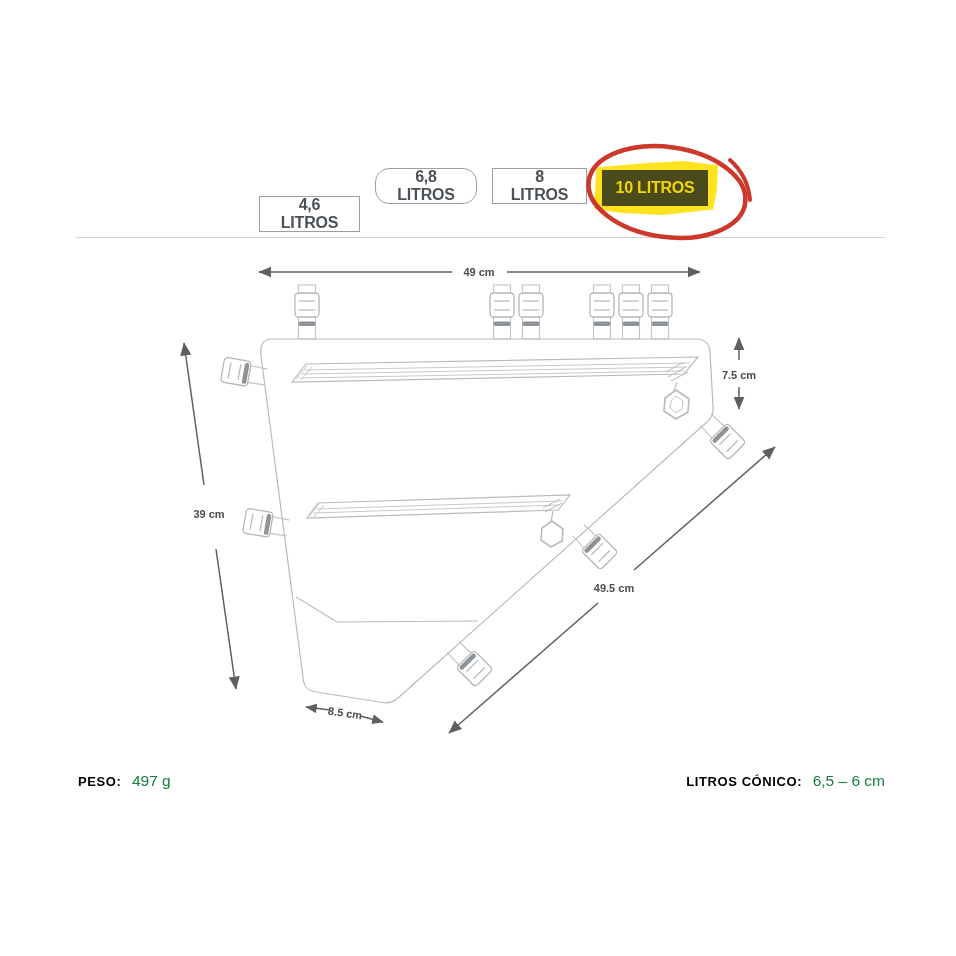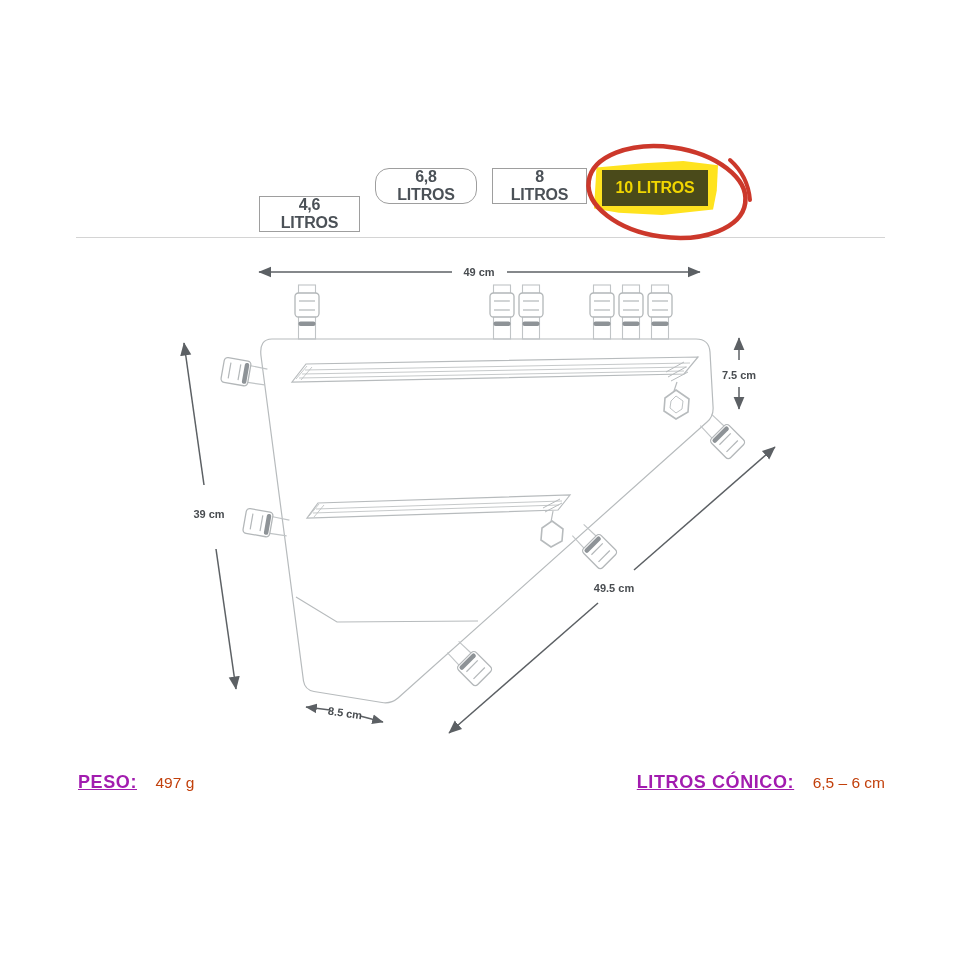--- a/index.html
+++ b/index.html
@@ -20,22 +20,22 @@
             overflow:visible;pointer-events:none;}
   
   .divider{position:absolute;left:76px;top:237px;width:809px;height:1px;background:#d4d4d4;}
   
   .diagram{position:absolute;left:0;top:0;width:956px;height:956px;pointer-events:none;z-index:1;}
   .diagram text{font-family:"Liberation Sans",sans-serif;font-weight:700;font-size:11px;fill:#494d51;}
   
   .spec{position:absolute;top:772px;white-space:nowrap;}
   .spec-left{left:78px;}
   .spec-right{right:71px;}
-  .spec-label{font-weight:700;font-size:18px;color:#a21caf;letter-spacing:0.6px;vertical-align:baseline;text-decoration:underline;}
-  .spec-value{font-size:15.5px;color:#c2410c;margin-left:14px;}
+  .spec-label{font-weight:700;font-size:13px;color:#000000;letter-spacing:0.6px;vertical-align:baseline;}
+  .spec-value{font-size:15.5px;color:#15803d;margin-left:6px;}
 </style>
 </head>
 <body>
 
 <div class="page">
 
   <nav class="sizes">
     <button class="size-btn b1">4,6 LITROS</button>
     <button class="size-btn b2">6,8 LITROS</button>
     <button class="size-btn b3">8 LITROS</button>

